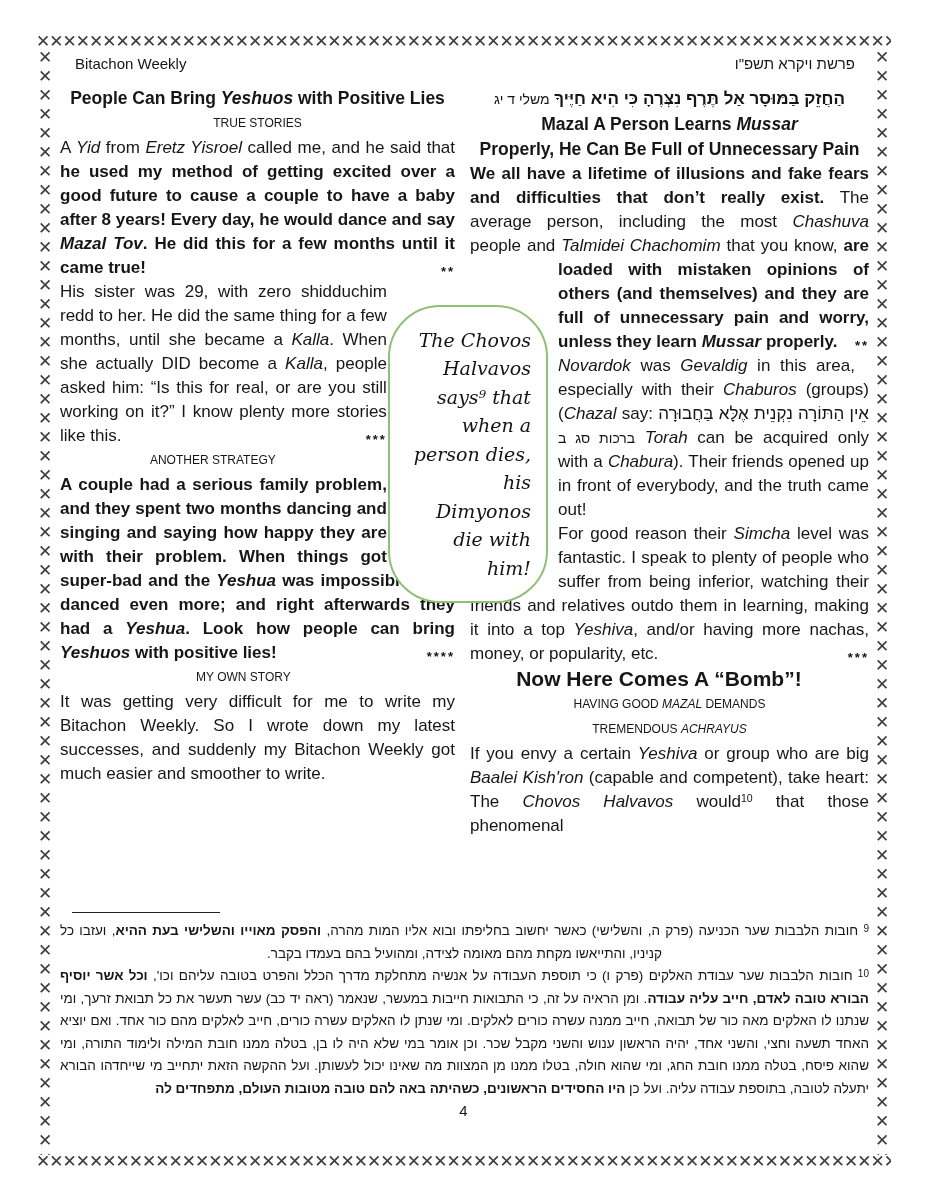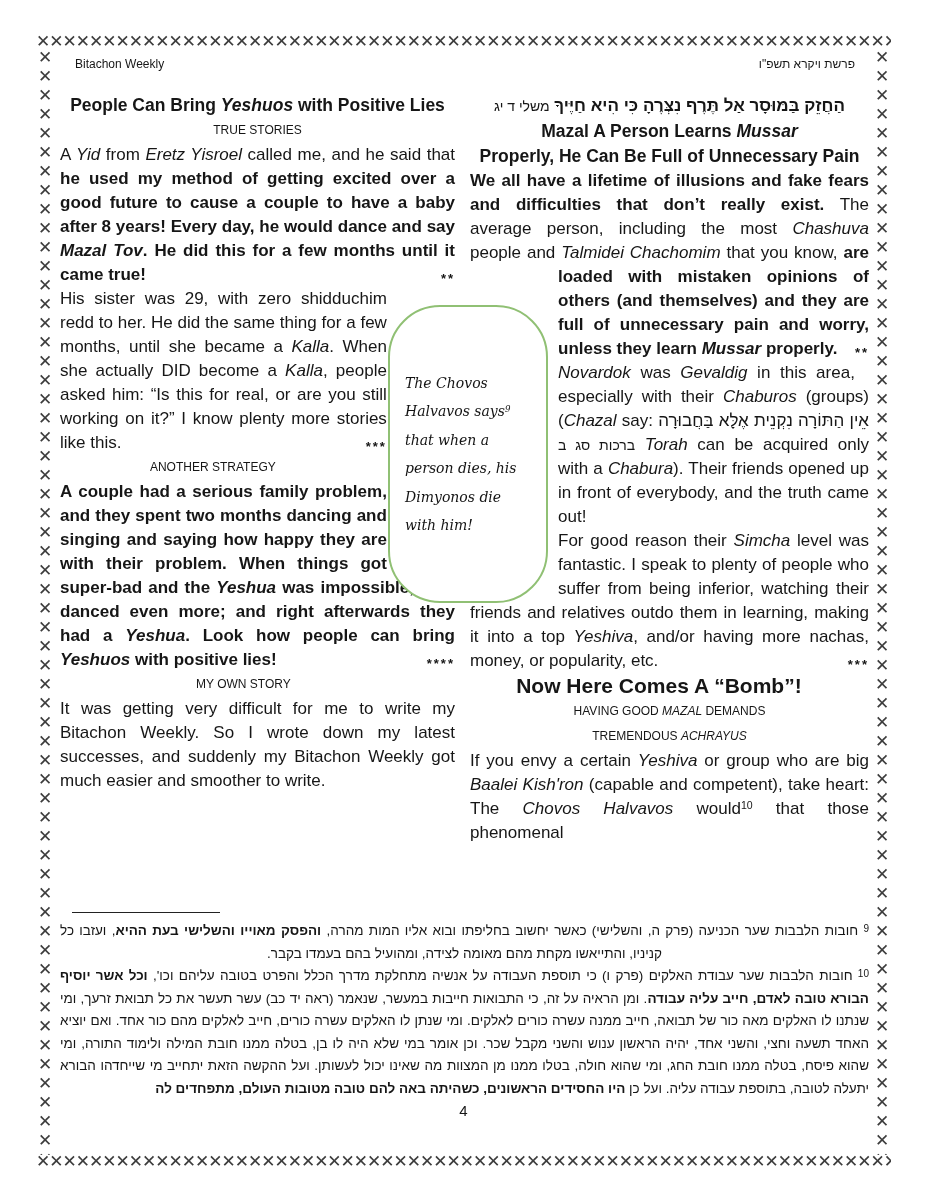--- a/index.html
+++ b/index.html
@@ -8,23 +8,23 @@
 
   
   .bstrip{position:absolute;color:#3d3d3d;font-family:"DejaVu Sans",sans-serif;
           font-size:17px;letter-spacing:-1px;overflow:hidden;white-space:nowrap;}
   .b-top   {top:32px;left:36px;right:36px;height:18px;line-height:18px;}
   .b-bottom{bottom:30px;left:36px;right:36px;height:18px;line-height:18px;}
   .b-left  {left:36px;top:47px;bottom:45px;width:18px;writing-mode:vertical-rl;line-height:18px;}
   .b-right {right:36px;top:47px;bottom:45px;width:18px;writing-mode:vertical-rl;line-height:18px;}
 
   .masthead{position:absolute;top:54px;left:75px;right:72px;display:flex;
-            justify-content:space-between;font-size:12px;line-height:20px;}
+            justify-content:space-between;font-size:15px;line-height:20px;}
 
-  .cols{position:absolute;top:93px;left:60px;width:809px;display:flex;gap:15px;}
+  .cols{position:absolute;top:86px;left:60px;width:809px;display:flex;gap:15px;}
   .col-l{width:395px;}
   .col-r{width:399px;}
 
   p{margin:0;font-size:17px;line-height:24px;text-align:justify;}
   .title{font-size:17.5px;font-weight:bold;line-height:25px;text-align:center;}
   .h{font-size:12px;line-height:25px;text-align:center;}
   .hebtitle{font-size:17px;line-height:25px;text-align:center;}
   .title2{font-size:21px;font-weight:bold;line-height:26px;text-align:center;}
 
   .b{font-weight:bold;}
@@ -35,21 +35,21 @@
           margin-top:4px;}
 
   
   .sp-r{float:right;width:54px;height:289px;}
   .sp-l{float:left;width:88px;height:314px;}
 
   .oval{position:absolute;left:388px;top:305px;width:160px;height:298px;box-sizing:border-box;
         border:2.5px solid #90c074;border-radius:52px;background:#fff;z-index:3;
         display:flex;align-items:center;justify-content:center;padding:0 15px;}
   .ovaltext{font-family:"DejaVu Serif","Liberation Serif",serif;font-style:italic;
-            font-size:14px;line-height:28.5px;text-align:left;color:#141414;}
+            font-size:19px;line-height:28.5px;text-align:right;color:#141414;}
 
   .footnotes{position:absolute;top:912px;left:60px;width:809px;}
   .fnsep{width:148px;border-top:1.6px solid #222;margin:0 12px 7px 12px;}
   .fn{direction:rtl;font-size:13.5px;line-height:22.5px;text-align:justify;}
   .fn9{text-align-last:center;}
   .fn sup{font-size:10px;top:-0.35em;}
 
   .pagenum{position:absolute;top:1102px;left:0;right:0;text-align:center;font-size:15px;}
 </style>
 </head>

